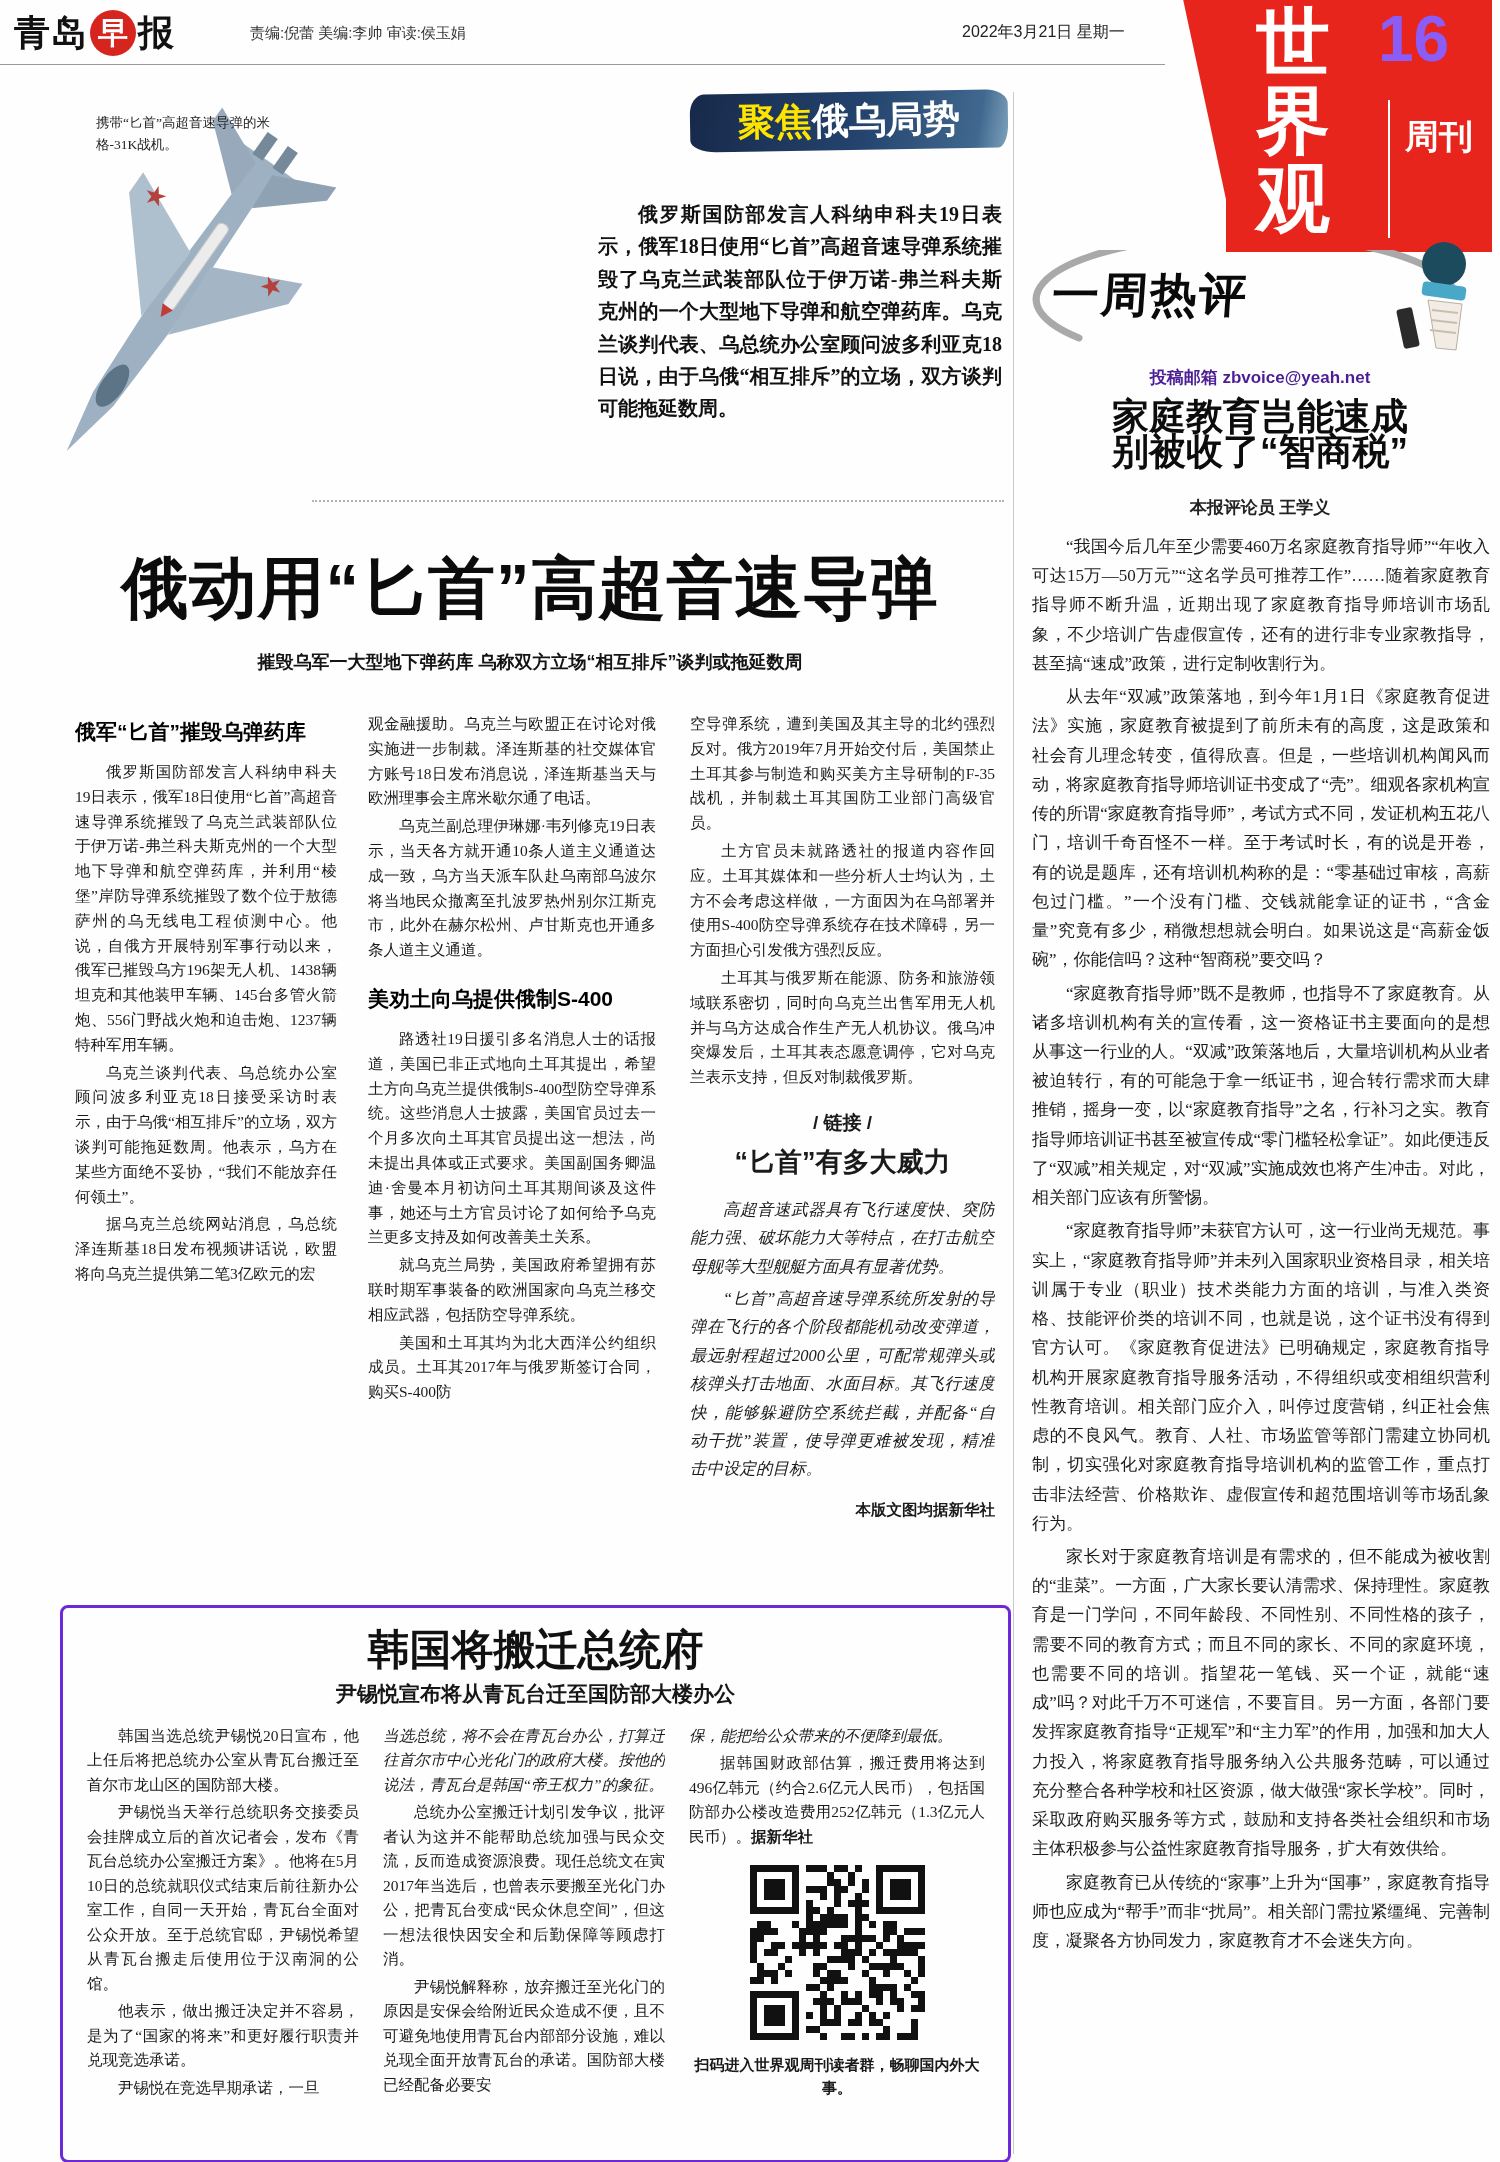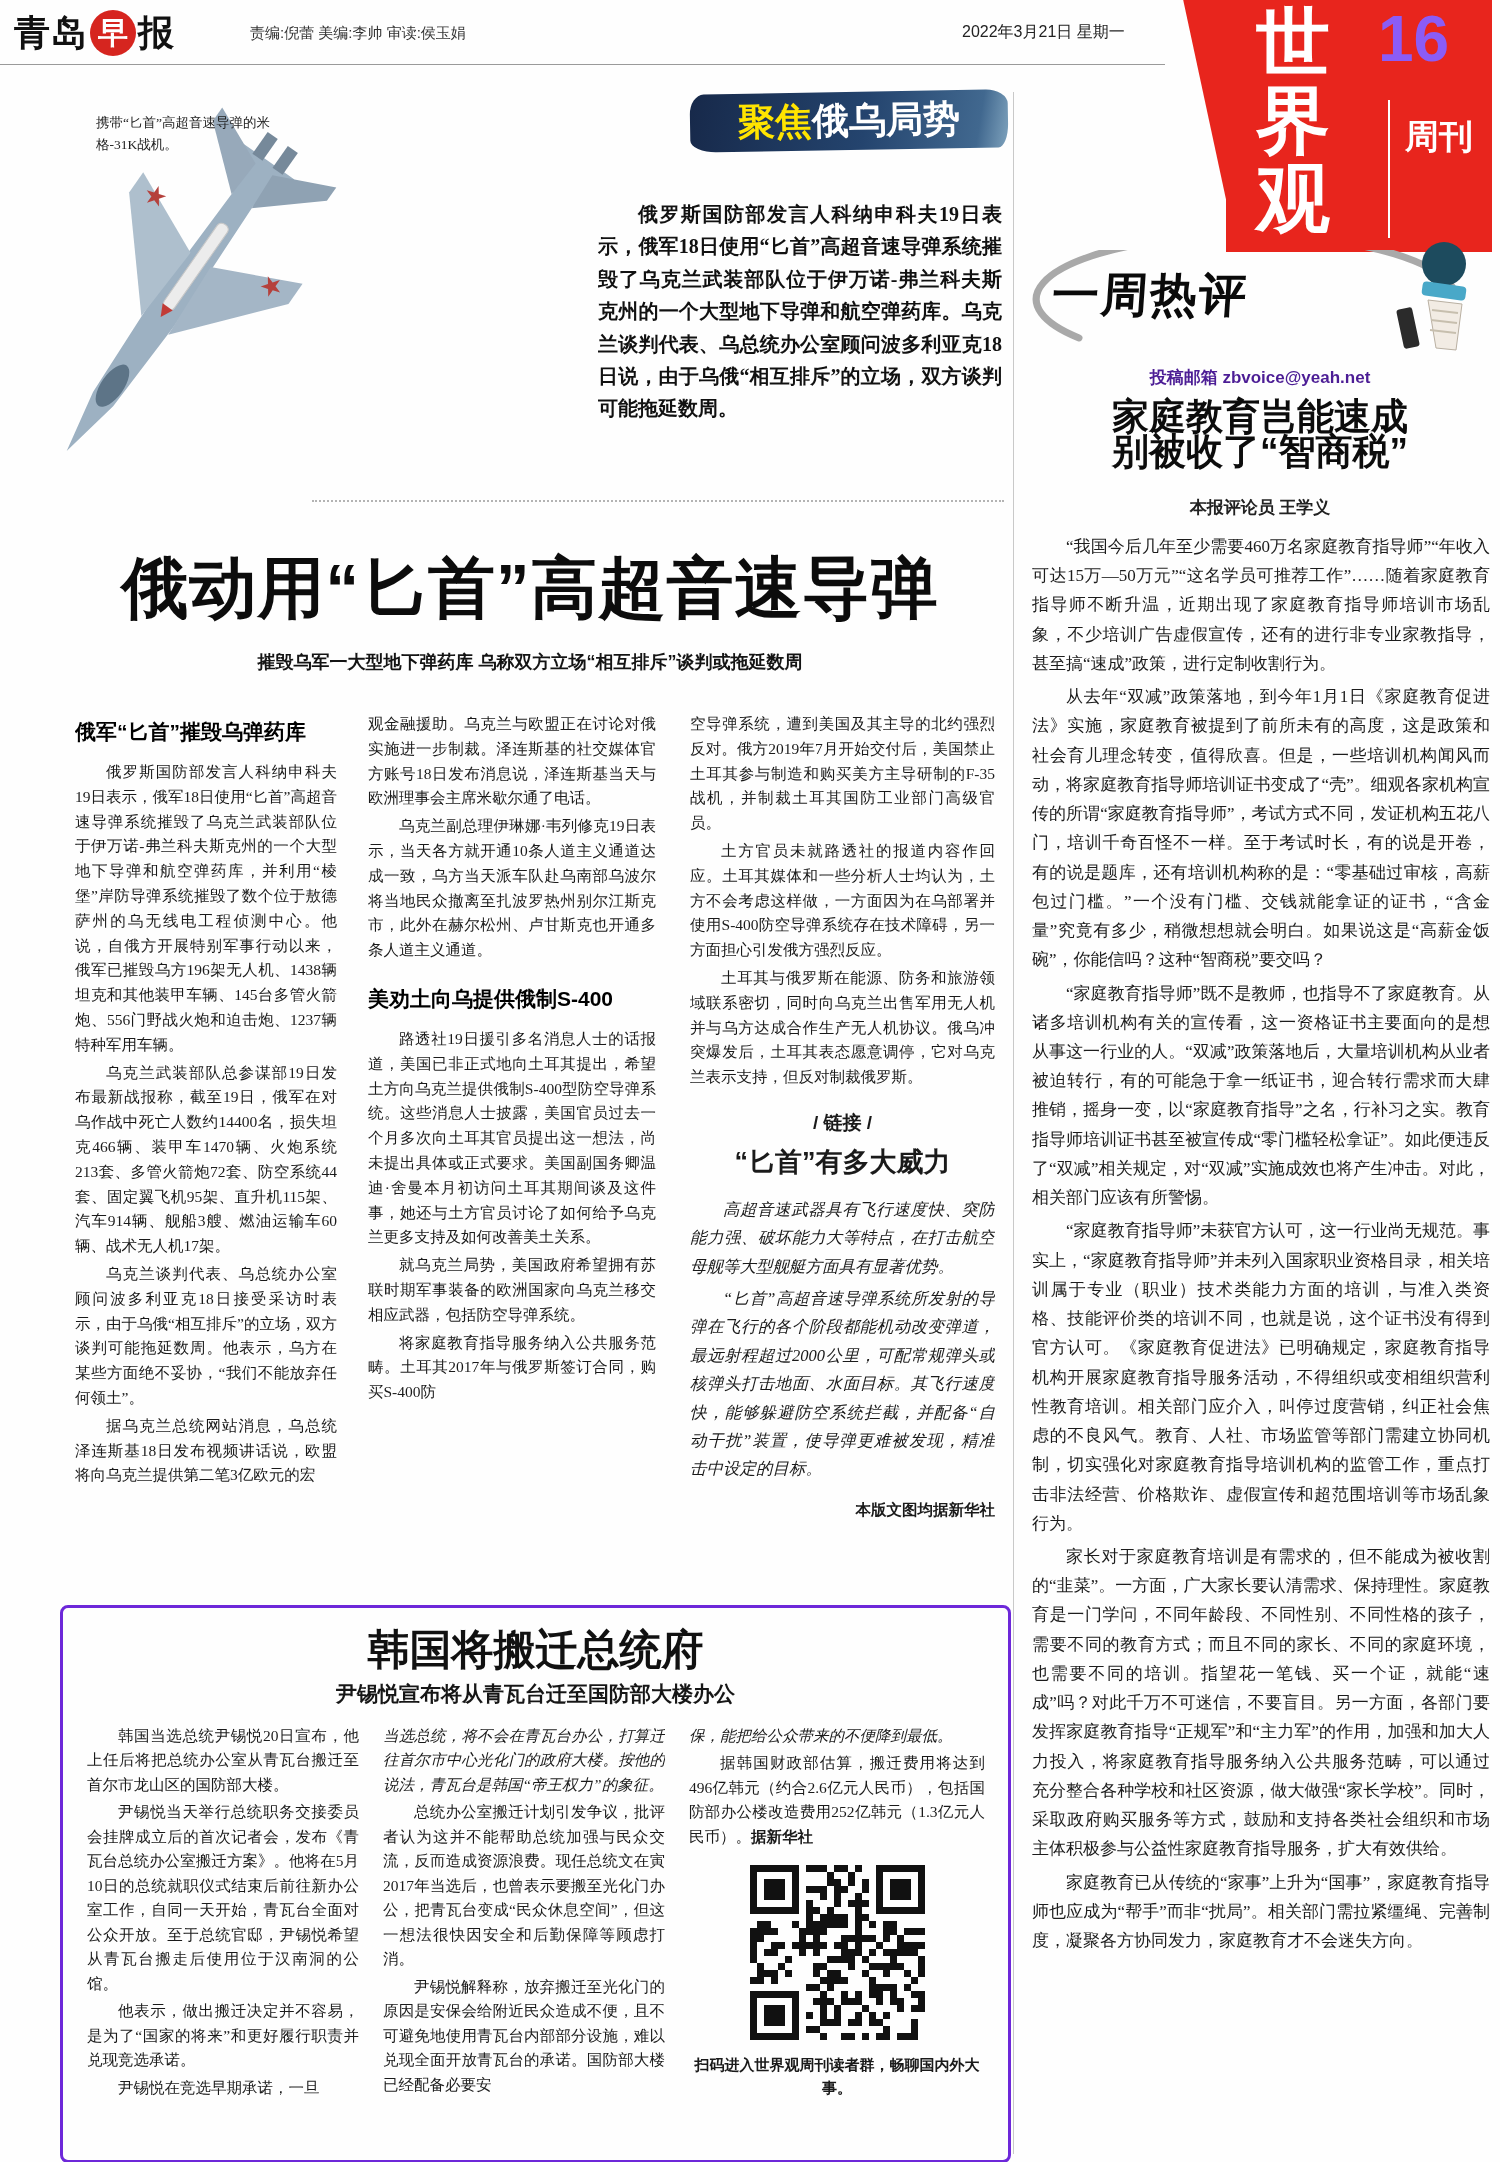--- a/index.html
+++ b/index.html
@@ -140,32 +140,31 @@
 
   <div class="abs intro">俄罗斯国防部发言人科纳申科夫19日表示，俄军18日使用“匕首”高超音速导弹系统摧毁了乌克兰武装部队位于伊万诺-弗兰科夫斯克州的一个大型地下导弹和航空弹药库。乌克兰谈判代表、乌总统办公室顾问波多利亚克18日说，由于乌俄“相互排斥”的立场，双方谈判可能拖延数周。</div>
   <div class="abs dotted"></div>
 
   <div class="abs headline">俄动用“匕首”高超音速导弹</div>
   <div class="abs subhead">摧毁乌军一大型地下弹药库  乌称双方立场“相互排斥”谈判或拖延数周</div>
 
   <div class="abs col c1">
     <div class="sec-head">俄军“匕首”摧毁乌弹药库</div>
     <p>俄罗斯国防部发言人科纳申科夫19日表示，俄军18日使用“匕首”高超音速导弹系统摧毁了乌克兰武装部队位于伊万诺-弗兰科夫斯克州的一个大型地下导弹和航空弹药库，并利用“棱堡”岸防导弹系统摧毁了数个位于敖德萨州的乌无线电工程侦测中心。他说，自俄方开展特别军事行动以来，俄军已摧毁乌方196架无人机、1438辆坦克和其他装甲车辆、145台多管火箭炮、556门野战火炮和迫击炮、1237辆特种军用车辆。</p>
-    <p>乌克兰武装部队总参谋部19日发布最新战报称，截至19日，俄军在对乌作战中死亡人数约14400名，损失坦克466辆、装甲车1470辆、火炮系统213套、多管火箭炮72套、防空系统44套、固定翼飞机95架、直升机115架、汽车914辆、舰船3艘、燃油运输车60辆、战术无人机17架。</p>
     <p>乌克兰谈判代表、乌总统办公室顾问波多利亚克18日接受采访时表示，由于乌俄“相互排斥”的立场，双方谈判可能拖延数周。他表示，乌方在某些方面绝不妥协，“我们不能放弃任何领土”。</p>
     <p>据乌克兰总统网站消息，乌总统泽连斯基18日发布视频讲话说，欧盟将向乌克兰提供第二笔3亿欧元的宏</p>
   </div>
 
   <div class="abs col c2">
     <p class="noindent">观金融援助。乌克兰与欧盟正在讨论对俄实施进一步制裁。泽连斯基的社交媒体官方账号18日发布消息说，泽连斯基当天与欧洲理事会主席米歇尔通了电话。</p>
     <p>乌克兰副总理伊琳娜·韦列修克19日表示，当天各方就开通10条人道主义通道达成一致，乌方当天派车队赴乌南部乌波尔将当地民众撤离至扎波罗热州别尔江斯克市，此外在赫尔松州、卢甘斯克也开通多条人道主义通道。</p>
     <div class="sec-head mid">美劝土向乌提供俄制S-400</div>
     <p>路透社19日援引多名消息人士的话报道，美国已非正式地向土耳其提出，希望土方向乌克兰提供俄制S-400型防空导弹系统。这些消息人士披露，美国官员过去一个月多次向土耳其官员提出这一想法，尚未提出具体或正式要求。美国副国务卿温迪·舍曼本月初访问土耳其期间谈及这件事，她还与土方官员讨论了如何给予乌克兰更多支持及如何改善美土关系。</p>
     <p>就乌克兰局势，美国政府希望拥有苏联时期军事装备的欧洲国家向乌克兰移交相应武器，包括防空导弹系统。</p>
-    <p>将家庭教育指导服务纳入公共服务范畴。土耳其2017年与俄罗斯签订合同，购买S-400防</p>
+    <p>美国和土耳其均为北大西洋公约组织成员。土耳其2017年与俄罗斯签订合同，购买S-400防</p>
   </div>
 
   <div class="abs col c3">
     <p class="noindent">空导弹系统，遭到美国及其主导的北约强烈反对。俄方2019年7月开始交付后，美国禁止土耳其参与制造和购买美方主导研制的F-35战机，并制裁土耳其国防工业部门高级官员。</p>
     <p>土方官员未就路透社的报道内容作回应。土耳其媒体和一些分析人士均认为，土方不会考虑这样做，一方面因为在乌部署并使用S-400防空导弹系统存在技术障碍，另一方面担心引发俄方强烈反应。</p>
     <p>土耳其与俄罗斯在能源、防务和旅游领域联系密切，同时向乌克兰出售军用无人机并与乌方达成合作生产无人机协议。俄乌冲突爆发后，土耳其表态愿意调停，它对乌克兰表示支持，但反对制裁俄罗斯。</p>
     <div class="link-box">
       <div class="link-label">/ 链接 /</div>
       <div class="link-title">“匕首”有多大威力</div>
       <p>高超音速武器具有飞行速度快、突防能力强、破坏能力大等特点，在打击航空母舰等大型舰艇方面具有显著优势。</p>

